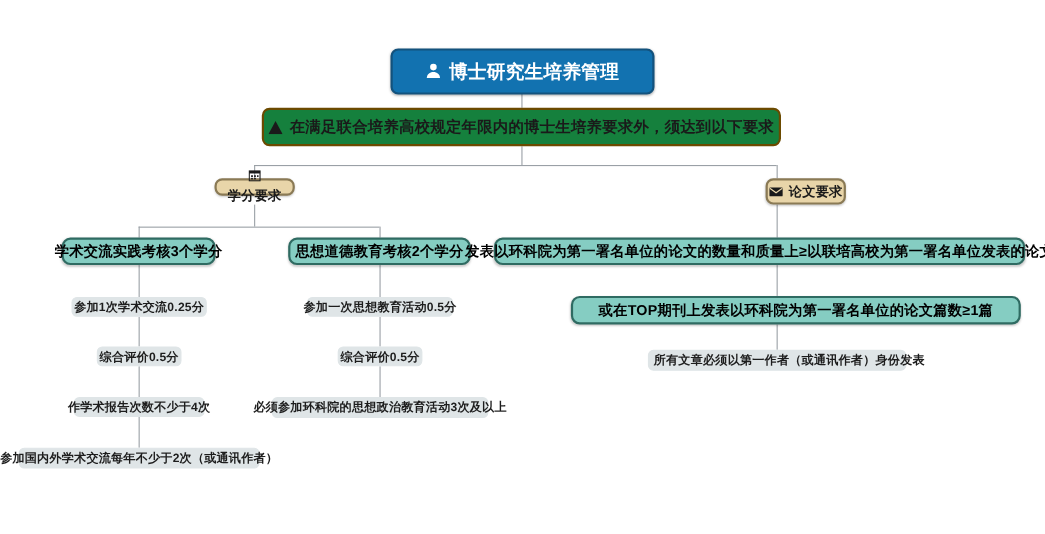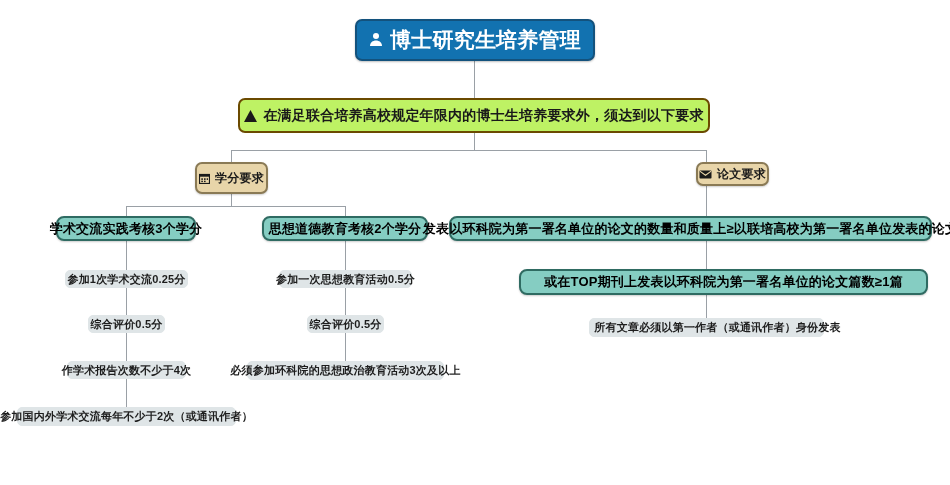--- a/index.html
+++ b/index.html
@@ -35,30 +35,31 @@
     white-space: nowrap;
     letter-spacing: 0.2px;
   }
 
   
   .node.root {
     background: #1272b0;
     border: 2px solid #13527d;
     border-radius: 7px;
     color: #ffffff;
-    font-size: 21px;
+    font-size: 17px;
     font-weight: bold;
     padding: 0 14px;
     box-shadow: 0 1px 2px rgba(0,0,0,.25);
     gap: 7px;
+    margin-top: 25px;
   }
 
   
   .node.notice {
-    background: #bef264;
+    background: #15803d;
     border: 2px solid #6b4a00;
     border-radius: 7px;
     color: #1a1a1a;
     font-size: 14px;
     font-weight: bold;
     padding: 0 14px;
     gap: 6px;
   }
 
   
@@ -149,21 +150,21 @@
 
   <div class="node notice" style="left:238px; top:98px; width:472px; height:35px;">
     <span class="gicon">
       <svg width="13" height="12" viewBox="0 0 13 12" aria-hidden="true">
         <path d="M6.5 0 13 12H0z" fill="#1a1a1a"></path>
       </svg>
     </span>
     <span>在满足联合培养高校规定年限内的博士生培养要求外，须达到以下要求</span>
   </div>
 
-  <div class="node cat" style="left:195px; top:162px; width:73px; height:32px;">
+  <div class="node cat" style="left:195px; top:162px; width:73px; height:16px;flex-direction:column;">
     <span class="gicon">
       <svg width="11" height="11" viewBox="0 0 11 11" aria-hidden="true">
         <rect x="0.5" y="1.5" width="10" height="9" fill="none" stroke="#1a1a1a" stroke-width="1.2"></rect>
         <rect x="0.5" y="1.5" width="10" height="2.2" fill="#1a1a1a"></rect>
         <rect x="2.3" y="5.3" width="1.6" height="1.6" fill="#1a1a1a"></rect>
         <rect x="5.0" y="5.3" width="1.6" height="1.6" fill="#1a1a1a"></rect>
         <rect x="7.7" y="5.3" width="1.3" height="1.6" fill="#1a1a1a"></rect>
         <rect x="2.3" y="7.7" width="1.6" height="1.4" fill="#1a1a1a"></rect>
         <rect x="5.0" y="7.7" width="1.6" height="1.4" fill="#1a1a1a"></rect>
       </svg>

